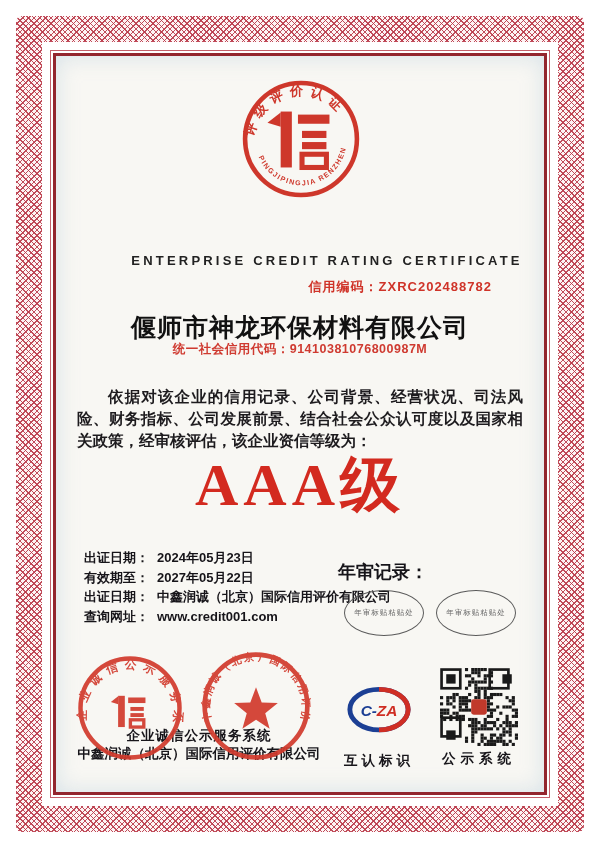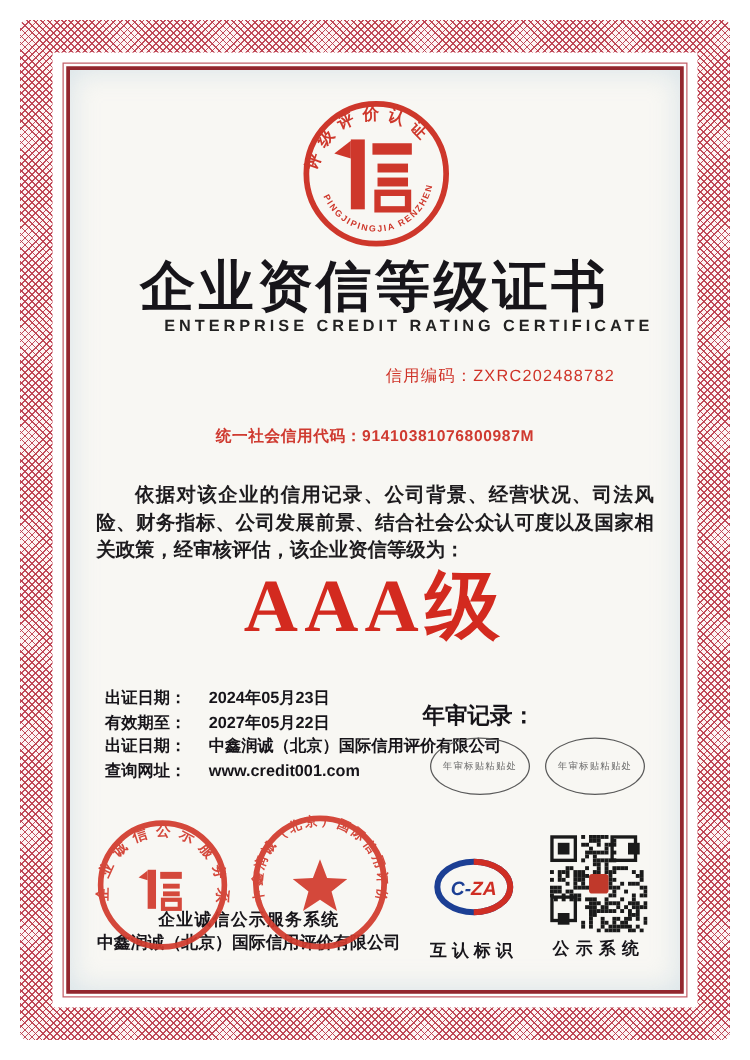--- a/index.html
+++ b/index.html
@@ -22,32 +22,32 @@
     position:absolute;inset:2px;border:3px solid #93262e;background:#f8f7f3;
     box-shadow:inset 0 0 22px rgba(165,195,215,.40);
   }
   .abs{position:absolute;}
   .ctr{left:0;width:600px;text-align:center;}
   
   .seal-top{left:240px;top:78px;width:122px;height:122px;}
   
   .title{top:200px;font-family:"Liberation Serif","DejaVu Serif",serif;font-size:44px;font-weight:900;color:#17151a;letter-spacing:3px;}
   .subtitle{top:253px;font-size:13px;font-weight:bold;color:#222;letter-spacing:3.2px;padding-left:27px;}
-  .credit-line{top:278px;right:108px;font-size:13px;font-weight:normal;color:#cf3328;letter-spacing:1px;margin-top:14px;}
+  .credit-line{top:278px;right:108px;font-size:13px;font-weight:bold;color:#cf3328;letter-spacing:1px;}
   .company{top:311px;font-size:25px;font-weight:900;color:#111;letter-spacing:1px;}
   .uscc{top:341px;font-size:12.5px;font-weight:bold;color:#cf3a30;letter-spacing:0.5px;}
   .body-text{
     left:77px;top:370px;width:446px;font-size:15.5px;font-weight:bold;color:#1d1b1e;
     line-height:1.45;text-indent:2em;text-align:justify;
   }
   .rating{top:445px;font-family:"Liberation Serif","DejaVu Serif",serif;font-size:60px;font-weight:900;color:#d2structural;color:#d32a1f;letter-spacing:5px;}
   
   .details{left:84px;top:548px;font-size:13px;font-weight:bold;color:#161419;}
   .details .row{height:19.5px;line-height:19.5px;white-space:nowrap;}
-  .details .lbl{margin-right:18px;}
+  .details .lbl{margin-right:8px;}
   
   .annual-label{left:338px;top:560px;font-size:18px;font-weight:bold;color:#161419;}
   .sticker{width:78px;height:44px;border:1.5px solid #5a5a5a;border-radius:50%;
     display:flex;align-items:center;justify-content:center;font-size:7.5px;color:#6b6b6b;letter-spacing:1px;background:transparent;text-align:center;}
   .sticker1{left:344px;top:590px;}
   .sticker2{left:436px;top:590px;}
   
   .seal-lines{left:38px;top:727px;width:322px;text-align:center;z-index:2;color:#17151a;}
   .seal-lines .l1{font-size:13.5px;font-weight:bold;line-height:18px;letter-spacing:1px;}
   .seal-lines .l2{font-size:13.5px;font-weight:bold;line-height:18px;}
@@ -85,26 +85,26 @@
     <g fill="#ce372b">
       <polygon points="40,34 27,44 40,48"></polygon>
       <rect x="40" y="33" width="11" height="55"></rect>
       <rect x="57" y="36" width="31" height="9"></rect>
       <rect x="61" y="52" width="24" height="7"></rect>
       <rect x="61" y="63" width="24" height="7"></rect>
       <rect x="61" y="75" width="24" height="13" fill="none" stroke="#ce372b" stroke-width="5"></rect>
     </g>
   </svg>
 
-  <div class="abs ctr title">企业资信等级证书</div>
   <div class="abs ctr subtitle">ENTERPRISE CREDIT RATING CERTIFICATE</div>
   <div class="abs credit-line">
     <span>信用编码：</span><span>ZXRC202488782</span>
   </div>
 
+  <div class="abs ctr company">偃师市神龙环保材料有限公司</div>
   <div class="abs ctr uscc">统一社会信用代码：91410381076800987M</div>
 
   <p class="abs body-text">依据对该企业的信用记录、公司背景、经营状况、司法风险、财务指标、公司发展前景、结合社会公众认可度以及国家相关政策，经审核评估，该企业资信等级为：</p>
 
   <div class="abs ctr rating">AAA级</div>
 
   <div class="abs details">
     <div class="row"><span class="lbl">出证日期：</span><span>2024年05月23日</span></div>
     <div class="row"><span class="lbl">有效期至：</span><span>2027年05月22日</span></div>
     <div class="row"><span class="lbl">出证日期：</span><span>中鑫润诚（北京）国际信用评价有限公司</span></div>

